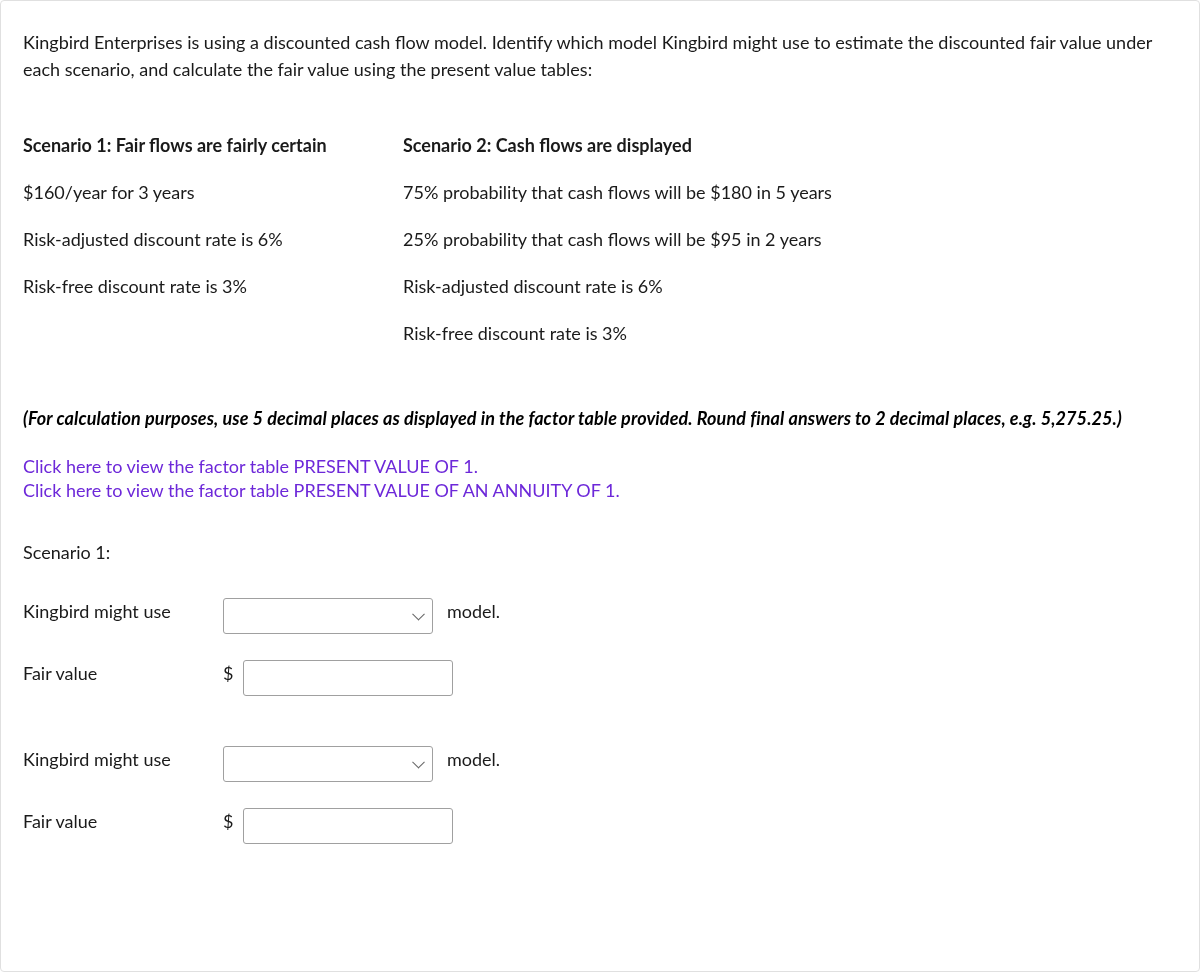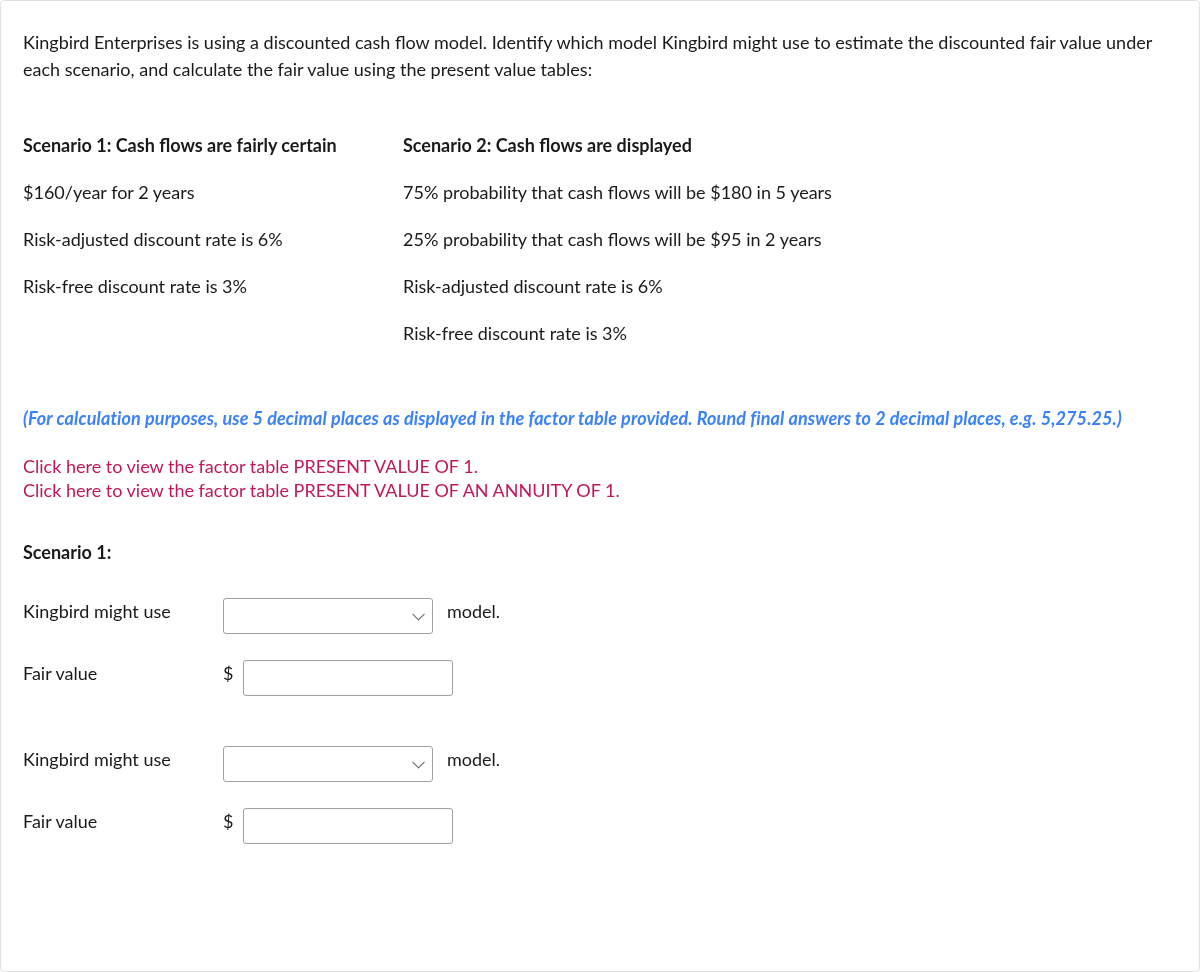--- a/index.html
+++ b/index.html
@@ -28,35 +28,35 @@
     margin-bottom: 48px;
   }
   .scenario-table td {
     padding: 10px 30px 10px 0;
     vertical-align: top;
     white-space: nowrap;
   }
   .scenario-table td.col1 { min-width: 380px; }
   .scenario-table .hdr { font-weight: 700; }
   .instruction {
-    color: #3b82f6;
+    color: #000000;
     font-style: italic;
     font-weight: 700;
     margin-bottom: 22px;
     letter-spacing: 0.1px;
   }
   .link {
-    color: #be185d;
+    color: #6d28d9;
     cursor: pointer;
     display: block;
     line-height: 1.35;
   }
   .links { margin-bottom: 36px; }
   .section-label {
-    font-weight: 700;
+    font-weight: 400;
     margin-bottom: 32px;
   }
   .answer-row {
     display: flex;
     align-items: flex-start;
     margin-bottom: 26px;
   }
   .answer-row .lbl {
     width: 200px;
   }
@@ -105,25 +105,25 @@
 </head>
 <body>
 
 <div class="page">
 
   <div class="intro">Kingbird Enterprises is using a discounted cash flow model. Identify which model Kingbird might use to estimate the discounted fair value under each scenario, and calculate the fair value using the present value tables:</div>
 
   <table class="scenario-table">
     <tbody>
         <tr>
-      <td class="hdr col1">Scenario 1: Cash flows are fairly certain</td>
+      <td class="hdr col1">Scenario 1: Fair flows are fairly certain</td>
       <td class="hdr">Scenario 2: Cash flows are displayed</td>
     </tr>
     <tr>
-      <td class="col1">$160/year for 2 years</td>
+      <td class="col1">$160/year for 3 years</td>
       <td>75% probability that cash flows will be $180 in 5 years</td>
     </tr>
     <tr>
       <td class="col1">Risk-adjusted discount rate is 6%</td>
       <td>25% probability that cash flows will be $95 in 2 years</td>
     </tr>
     <tr>
       <td class="col1">Risk-free discount rate is 3%</td>
       <td>Risk-adjusted discount rate is 6%</td>
     </tr>

